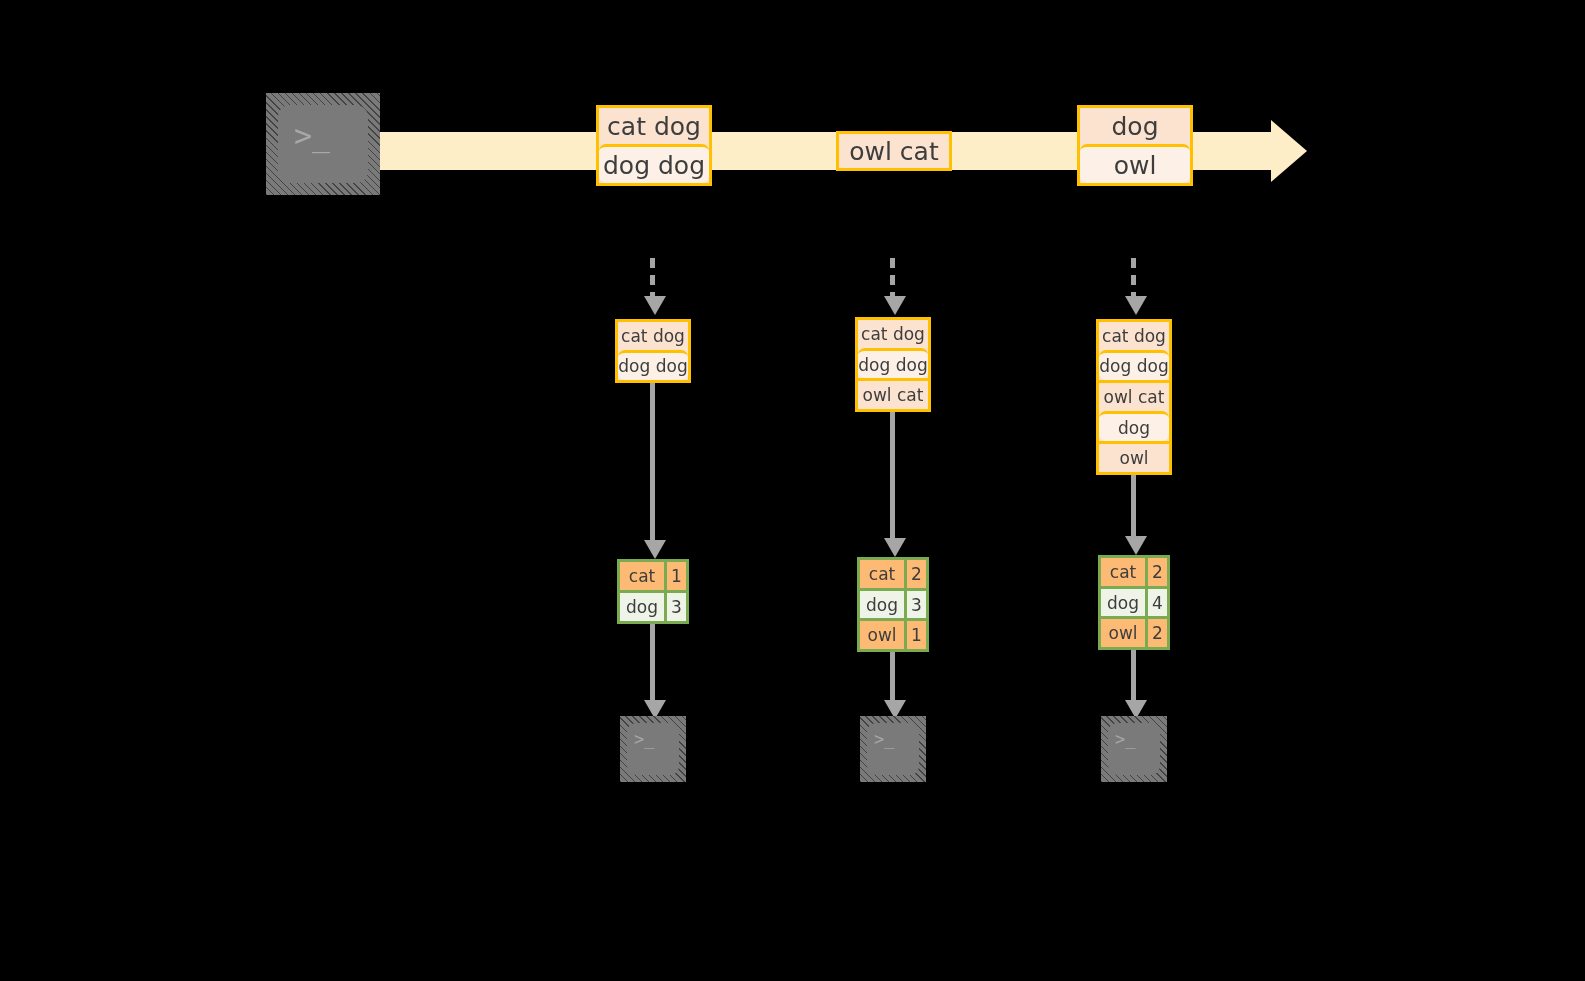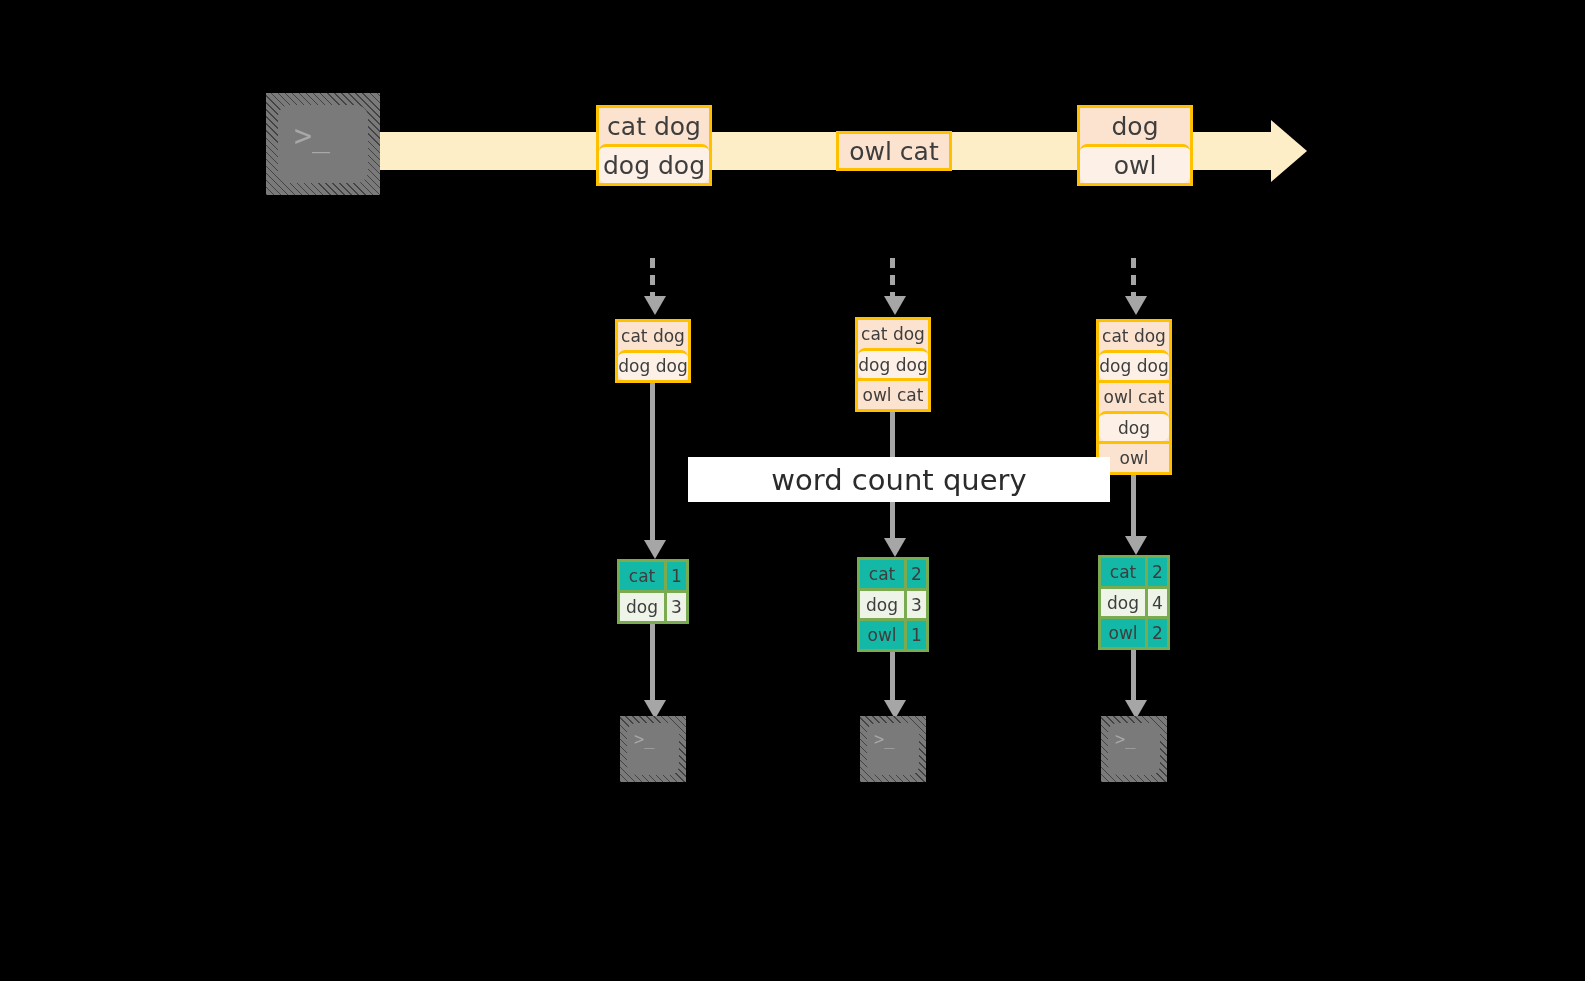--- a/index.html
+++ b/index.html
@@ -124,21 +124,21 @@
     display: flex;
   }
   .res .row + .row { border-top: 3px solid #7aab50; }
   .res .k, .res .v {
     display: flex;
     align-items: center;
     justify-content: center;
     color: #3d3d3d;
     font-size: 17px;
     box-sizing: border-box;
-    background: #14b8a6;
+    background: #fdba74;
   }
   .res .k { flex: 0 0 44px; }
   .res .v { flex: 1 1 auto; border-left: 3px solid #7aab50; }
   .res .row.alt .k, .res .row.alt .v { background: #eff4e9; }
 
   
   .query-label {
     position: absolute;
     background: #ffffff;
     display: flex;
@@ -271,17 +271,14 @@
   </div>
 
   <div class="vline" style="left:1131px; top:650px; height:50px;"></div>
   <div class="vhead" style="left:1125px; top:700px;"></div>
 
   <div class="term small" style="left:1101px; top:716px; width:66px; height:66px;">
     <div class="inner"></div>
     <span class="prompt">&gt;_</span>
   </div>
 
-  <div class="query-label" style="left:688px; top:457px; width:422px; height:45px;">
-    <span>word count query</span>
-  </div>
 
 </div>
 
 </body></html>

